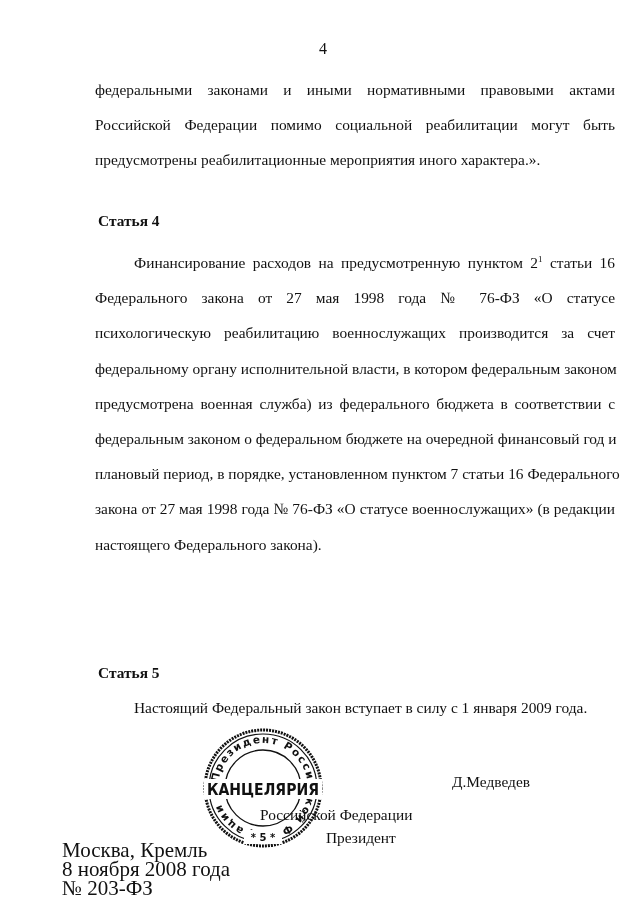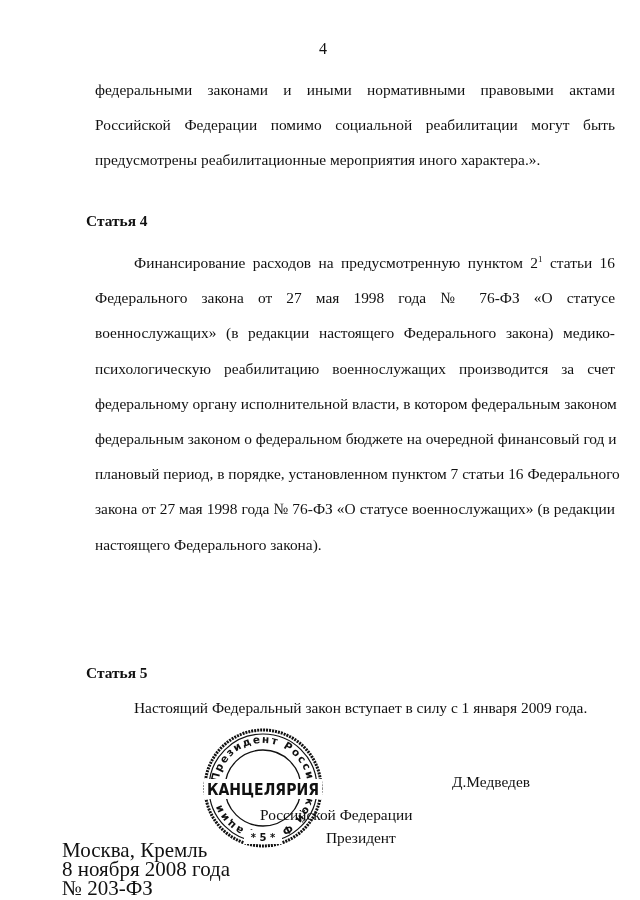--- a/index.html
+++ b/index.html
@@ -38,21 +38,21 @@
       text-align-last: justify;
       white-space: nowrap;
       height: 35.2px;
     }
     .line.last {
       text-align-last: left;
     }
     .indent { padding-left: 39px; }
     .heading {
       position: absolute;
-      left: 86px;
+      left: 98px;
       font-weight: bold;
       font-size: 15.4px;
     }
     sup { font-size: 9px; line-height: 0; vertical-align: 6px; }
 
     .stamp {
       position: absolute;
       left: 202px;
       top: 727px;
       width: 122px;
@@ -80,23 +80,23 @@
   <span class="line">федеральными законами и иными нормативными правовыми актами</span>
   <span class="line">Российской Федерации помимо социальной реабилитации могут быть</span>
   <span class="line last">предусмотрены реабилитационные мероприятия иного характера.».</span>
 </div>
 
 <div class="heading" style="top:212px;">Статья 4</div>
 
 <div class="block" style="top:245px;">
   <span class="line indent"><span>Финансирование расходов на предусмотренную пунктом 2</span><sup>1</sup><span> статьи 16</span></span>
   <span class="line">Федерального закона от 27 мая 1998 года № 76-ФЗ «О статусе</span>
-  <span class="line">военнослужащих» (в редакции настоящего Федерального закона) медико-</span>
   <span class="line">психологическую реабилитацию военнослужащих производится за счет</span>
   <span class="line">федеральному органу исполнительной власти, в котором федеральным законом</span>
+  <span class="line">предусмотрена военная служба) из федерального бюджета в соответствии с</span>
   <span class="line">федеральным законом о федеральном бюджете на очередной финансовый год и</span>
   <span class="line">плановый период, в порядке, установленном пунктом 7 статьи 16 Федерального</span>
   <span class="line">закона от 27 мая 1998 года № 76-ФЗ «О статусе военнослужащих» (в редакции</span>
   <span class="line last">настоящего Федерального закона).</span>
 </div>
 
 <div class="heading" style="top:664px;">Статья 5</div>
 <div class="block" style="top:690px; left:102px; width:480px;">
   <span class="line last">Настоящий Федеральный закон вступает в силу с 1 января 2009 года.</span>
 </div>

